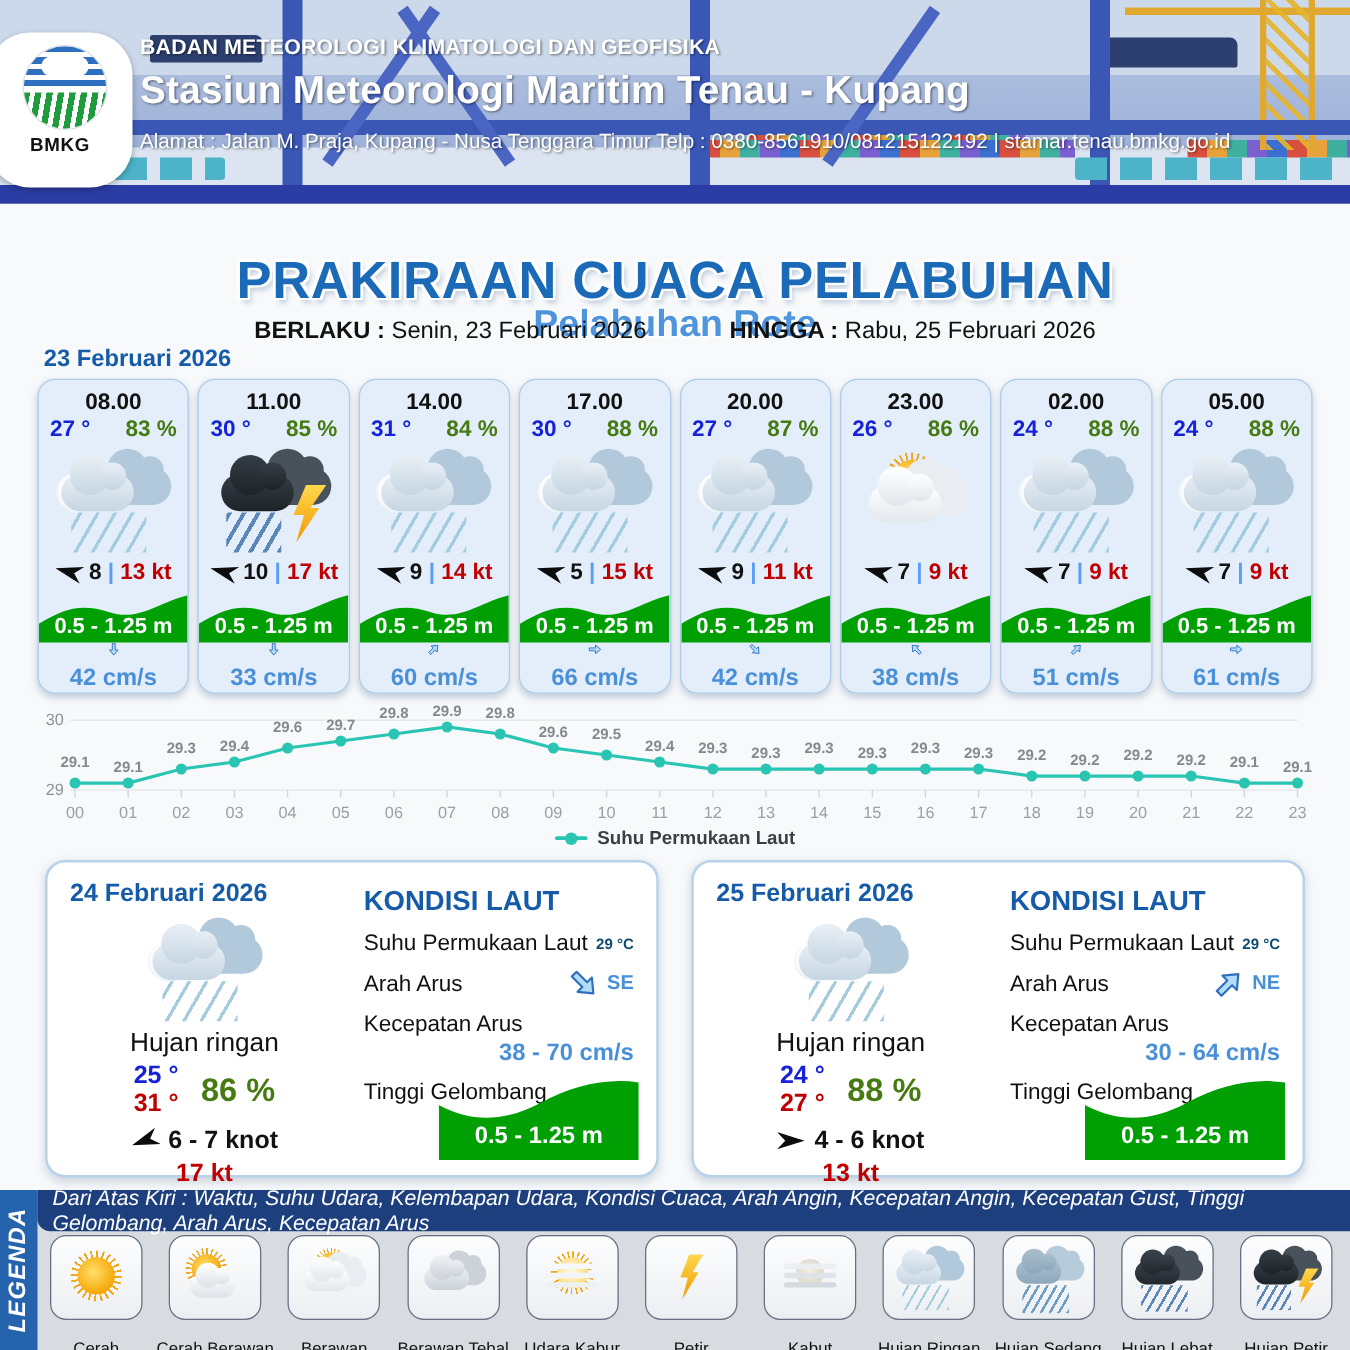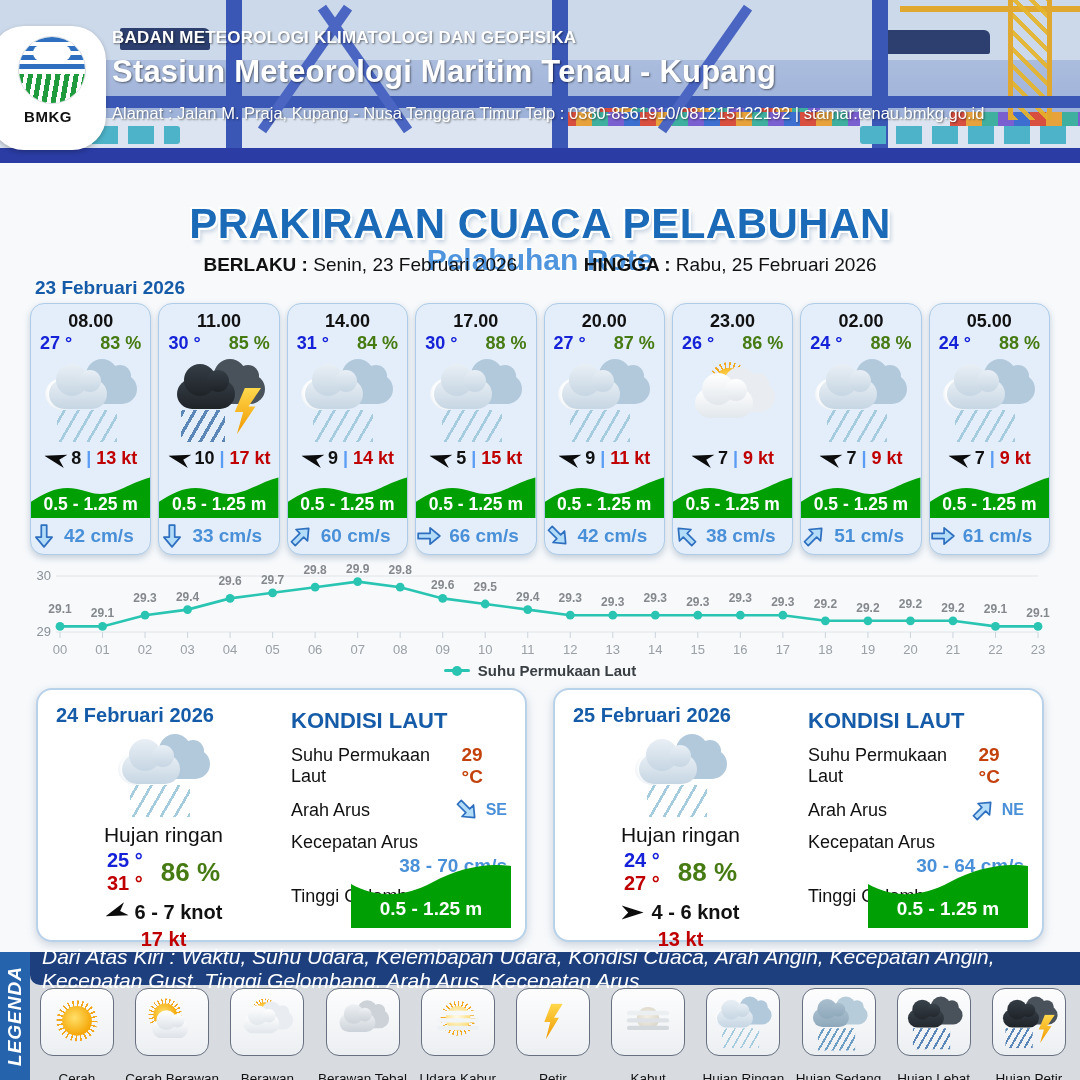--- a/index.html
+++ b/index.html
@@ -47,21 +47,21 @@
   .hc-temp{color:#1522d8;}
   .hc-hum{color:#467a12;}
   .hc-icon{height:92px;display:flex;align-items:center;justify-content:center;}
   .hc-wind{display:flex;align-items:center;justify-content:center;gap:5px;font-size:18px;font-weight:800;height:28px;}
   .hc-wind .wn{color:#111;}
   .hc-sep{color:#5b9cf5;font-weight:600;}
   .hc-gust{color:#c00000;}
   .hc-wave{position:relative;height:50px;margin-top:2px;}
   .hc-wave svg{position:absolute;left:0;top:0;width:100%;height:100%;}
   .wave-label{position:absolute;left:0;bottom:3px;width:100%;text-align:center;font-size:17.5px;font-weight:800;color:#fff;}
-  .hc-cur{height:40px;display:flex;align-items:center;gap:7px;font-size:19px;font-weight:800;color:#4a90d8;}
+  .hc-cur{height:40px;display:flex;align-items:center;justify-content:center;gap:7px;font-size:19px;font-weight:800;color:#4a90d8;flex-direction:column;}
   .cur-arrow{width:26px;height:26px;}
   .cur-arrow path{fill:#b3dcf9;stroke:#2f6fbf;stroke-width:1.6;stroke-linejoin:round;}
   .wind-arrow{display:inline-block;width:22px;height:15px;background:#0c0c0c;clip-path:polygon(100% 50%,0 4%,30% 50%,0 96%);}
 
   
   .chart-wrap{position:absolute;left:30px;top:560px;width:1020px;height:100px;}
   .chart-legend{position:absolute;left:0;top:662px;width:1080px;display:flex;align-items:center;justify-content:center;gap:8px;font-size:15px;color:#3a3f44;font-weight:600;}
   .cl-swatch{display:inline-block;width:26px;height:3px;background:#29c5b2;position:relative;border-radius:2px;}
   .cl-swatch::after{content:"";position:absolute;left:8px;top:-3.5px;width:10px;height:10px;border-radius:50%;background:#29c5b2;}
 
@@ -74,32 +74,32 @@
   .daily-temps{display:flex;align-items:center;gap:18px;margin-top:2px;}
   .t-stack{display:flex;flex-direction:column;line-height:1.15;font-size:20px;font-weight:800;}
   .tmin{color:#1522d8;}
   .tmax{color:#c00000;}
   .daily-temps .hum{font-size:26px;font-weight:800;color:#467a12;}
   .daily-wind{display:flex;align-items:center;gap:8px;font-size:20px;font-weight:800;color:#111;margin-top:6px;}
   .daily-gust{font-size:20px;font-weight:800;color:#c00000;margin-top:4px;}
   .daily-right{flex:1;padding:12px 18px 0 14px;position:relative;}
   .sea-title{font-size:22px;font-weight:800;color:#155ba8;margin:6px 0 10px 6px;}
   .sea-row{display:flex;justify-content:space-between;align-items:center;font-size:18px;color:#111;margin:9px 0 0 6px;}
-  .sea-val{color:#c2410c;font-weight:800;font-size:19px;}
+  .sea-val{color:#0c4a6e;font-weight:800;font-size:12px;}
   .sea-dir{display:flex;align-items:center;gap:6px;color:#4a90d8;font-weight:800;font-size:16px;}
   .sea-speed{text-align:right;color:#4a90d8;font-weight:800;font-size:19px;margin-top:2px;}
   .sea-wave{position:absolute;right:14px;bottom:12px;width:160px;height:72px;}
   .sea-wave svg{position:absolute;inset:0;width:100%;height:100%;}
   .sea-wave .wave-label{font-size:19px;bottom:8px;}
 
   
   .legend{position:absolute;left:0;top:952px;width:1080px;height:128px;background:#d8dce1;}
   .legend-side{position:absolute;left:0;top:0;width:30px;height:128px;background:#2563ad;}
   .legend-side span{position:absolute;left:50%;top:50%;transform:translate(-50%,-50%) rotate(-90deg);font-size:19px;font-weight:800;font-style:italic;color:#fff;letter-spacing:1px;white-space:nowrap;}
-  .legend-note{position:absolute;left:30px;top:0;width:1050px;height:33px;background:#1d3f7d;color:#fff;font-style:italic;font-size:21px;display:flex;align-items:center;padding-left:12px;box-sizing:border-box;border-radius:0 0 0 10px;}
+  .legend-note{position:absolute;left:30px;top:0;width:1050px;height:33px;background:#1d3f7d;color:#fff;font-style:italic;font-size:17px;display:flex;align-items:center;padding-left:12px;box-sizing:border-box;border-radius:0 0 0 10px;}
   .legend-items{position:absolute;left:34px;top:36px;width:1042px;display:flex;justify-content:space-between;padding-right:4px;box-sizing:border-box;}
   .tile{width:86px;display:flex;flex-direction:column;align-items:center;}
   .tile-box{width:72px;height:66px;background:linear-gradient(#fdfdfe,#eceff2);border:1.5px solid #667080;border-radius:13px;display:flex;align-items:center;justify-content:center;overflow:hidden;}
   .tile-box .wicon{transform:scale(.62);}
   .tile-label{margin-top:15px;font-size:13.5px;color:#111;text-align:center;white-space:nowrap;}
 
   
   .wicon{position:relative;width:100px;height:96px;flex:none;}
   .wicon i{position:absolute;display:none;}
   .rays{border-radius:50%;background:repeating-conic-gradient(#f2a81e 0 5deg,transparent 5deg 15deg);}

